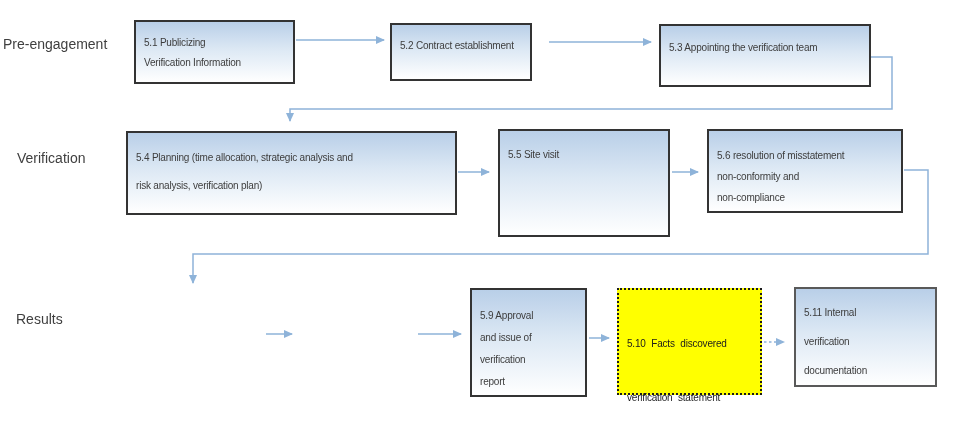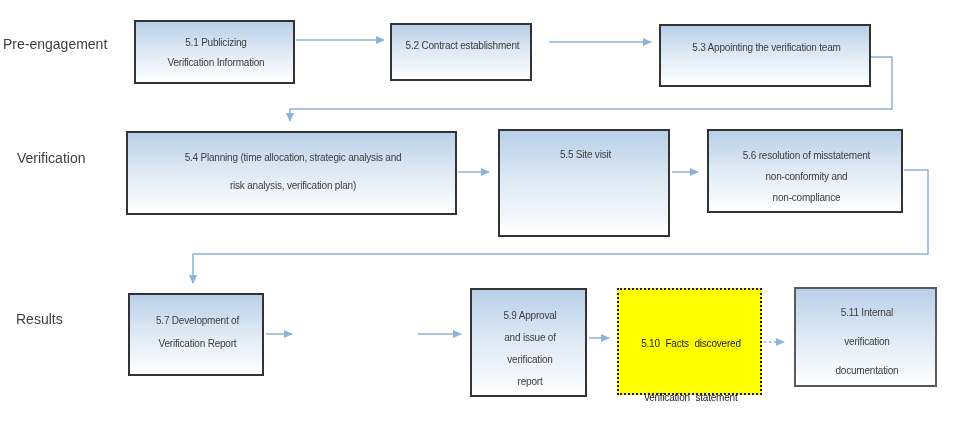--- a/index.html
+++ b/index.html
@@ -9,21 +9,21 @@
     --box-border-light:#595959;
     --highlight-fill:#ffff00;
     --highlight-border:#1a1a1a;
     --connector:#8eb3d9;
     --text:#3d3d3d;
     --label-text:#3f3f3f;
   }
   html,body{margin:0;padding:0;background:#ffffff;}
   body{width:957px;height:424px;overflow:hidden;
        font-family:"Liberation Sans","DejaVu Sans",sans-serif;}
-  .diagram{position:relative;width:957px;height:424px;background:#fff;text-align:center;}
+  .diagram{position:relative;width:957px;height:424px;background:#fff;}
   .row-label{
     position:absolute;
     font-size:14px;
     color:var(--label-text);
     white-space:nowrap;
   }
   .box{
     position:absolute;
     box-sizing:border-box;
     border:2px solid var(--box-border);
@@ -117,26 +117,20 @@
   </div>
 
   <div class="box" style="left:707px;top:129px;width:196px;height:84px">
     <div class="txt" style="padding-top:14px;line-height:21px">
       <div class="line">5.6 resolution of misstatement</div>
       <div class="line">non-conformity and</div>
       <div class="line">non-compliance</div>
     </div>
   </div>
 
-  <div class="box" style="left:128px;top:293px;width:136px;height:83px">
-    <div class="txt" style="padding-top:14px;line-height:23px">
-      <div class="line">5.7 Development of</div>
-      <div class="line">Verification Report</div>
-    </div>
-  </div>
 
 
   <div class="box" style="left:470px;top:288px;width:117px;height:109px">
     <div class="txt" style="padding-top:15px;line-height:22px">
       <div class="line">5.9 Approval</div>
       <div class="line">and issue of</div>
       <div class="line">verification</div>
       <div class="line">report</div>
     </div>
   </div>

